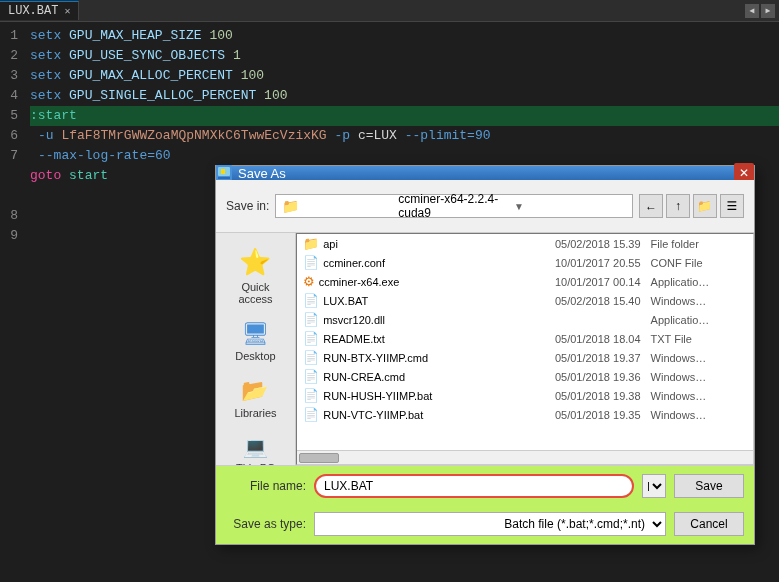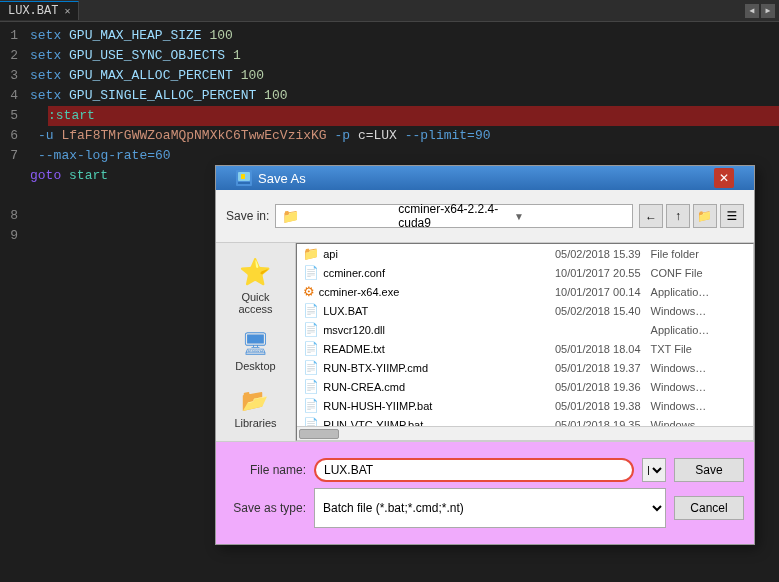--- a/index.html
+++ b/index.html
@@ -70,52 +70,51 @@
       flex: 1;
       line-height: 20px;
     }
 
     .code-line {
       line-height: 20px;
       white-space: pre;
     }
 
     .code-line.highlight-line {
-      background: #7f1d1d;
-      margin-left: 18px;
+      background: #14532d;
     }
 
     .kw-setx { color: #569cd6; }
     .kw-param { color: #9cdcfe; }
     .kw-num { color: #b5cea8; }
-    .kw-goto { color: #8b5cf6; margin-top: 16px; }
+    .kw-goto { color: #ec4899; margin-top: 16px; }
     .kw-label { color: #4ec9b0; }
     .kw-exe { color: #d7ba7d; }
     .kw-flag { color: #569cd6; }
     .kw-str { color: #ce9178; }
     .scroll-btn {
       width: 14px;
       height: 14px;
       background: #555;
       display: flex;
       align-items: center;
       justify-content: center;
       font-size: 8px;
       color: #ccc;
       cursor: pointer;
     }
 
     .dialog-titlebar {
       background: linear-gradient(to bottom, #4a90d9, #2d6db5);
       color: white;
-      padding: 6px 20px;
+      padding: 6px 0;
       display: flex;
       align-items: center;
       justify-content: space-between;
-      height: 24px;
+      height: 14px;
     }
 
     .dialog-title-left {
       display: flex;
       align-items: center;
       gap: 6px;
     }
 
     .dialog-icon {
       width: 16px;
@@ -270,26 +269,26 @@
     .file-item .file-icon {
       margin-right: 4px;
       font-size: 13px;
     }
 
     .file-item .col-name { flex: 2; display: flex; align-items: center; }
     .file-item .col-date { flex: 1.5; color: #555; text-align: right; padding-right: 10px; }
     .file-item .col-type { flex: 1; color: #555; }
 
     .dialog-footer {
-      background: #f0abfc;
+      background: #bef264;
       border-top: 1px solid #ccc;
-      padding: 16px 10px;
+      padding: 8px 10px;
       display: flex;
       flex-direction: column;
-      gap: 6px;
+      gap: 14px;
     }
 
     .footer-row {
       display: flex;
       align-items: center;
       gap: 8px;
     }
 
     .footer-label {
       width: 80px;
@@ -309,25 +308,26 @@
       border: 2px solid #e74c3c;
       border-radius: 12px;
       padding: 0 8px;
       font-size: 12px;
       background: white;
       outline: none;
     }
 
     .footer-select {
       flex: 1;
-      height: 40px;
+      height: 24px;
       border: 1px solid #aaa;
       background: white;
       font-size: 12px;
       padding: 0 4px;
+      text-align: right;
     }
 
     .footer-btn {
       width: 70px;
       height: 24px;
       background: #e0e0e0;
       border: 1px solid #aaa;
       cursor: pointer;
       font-size: 12px;
       font-family: 'Segoe UI', Arial, sans-serif;

